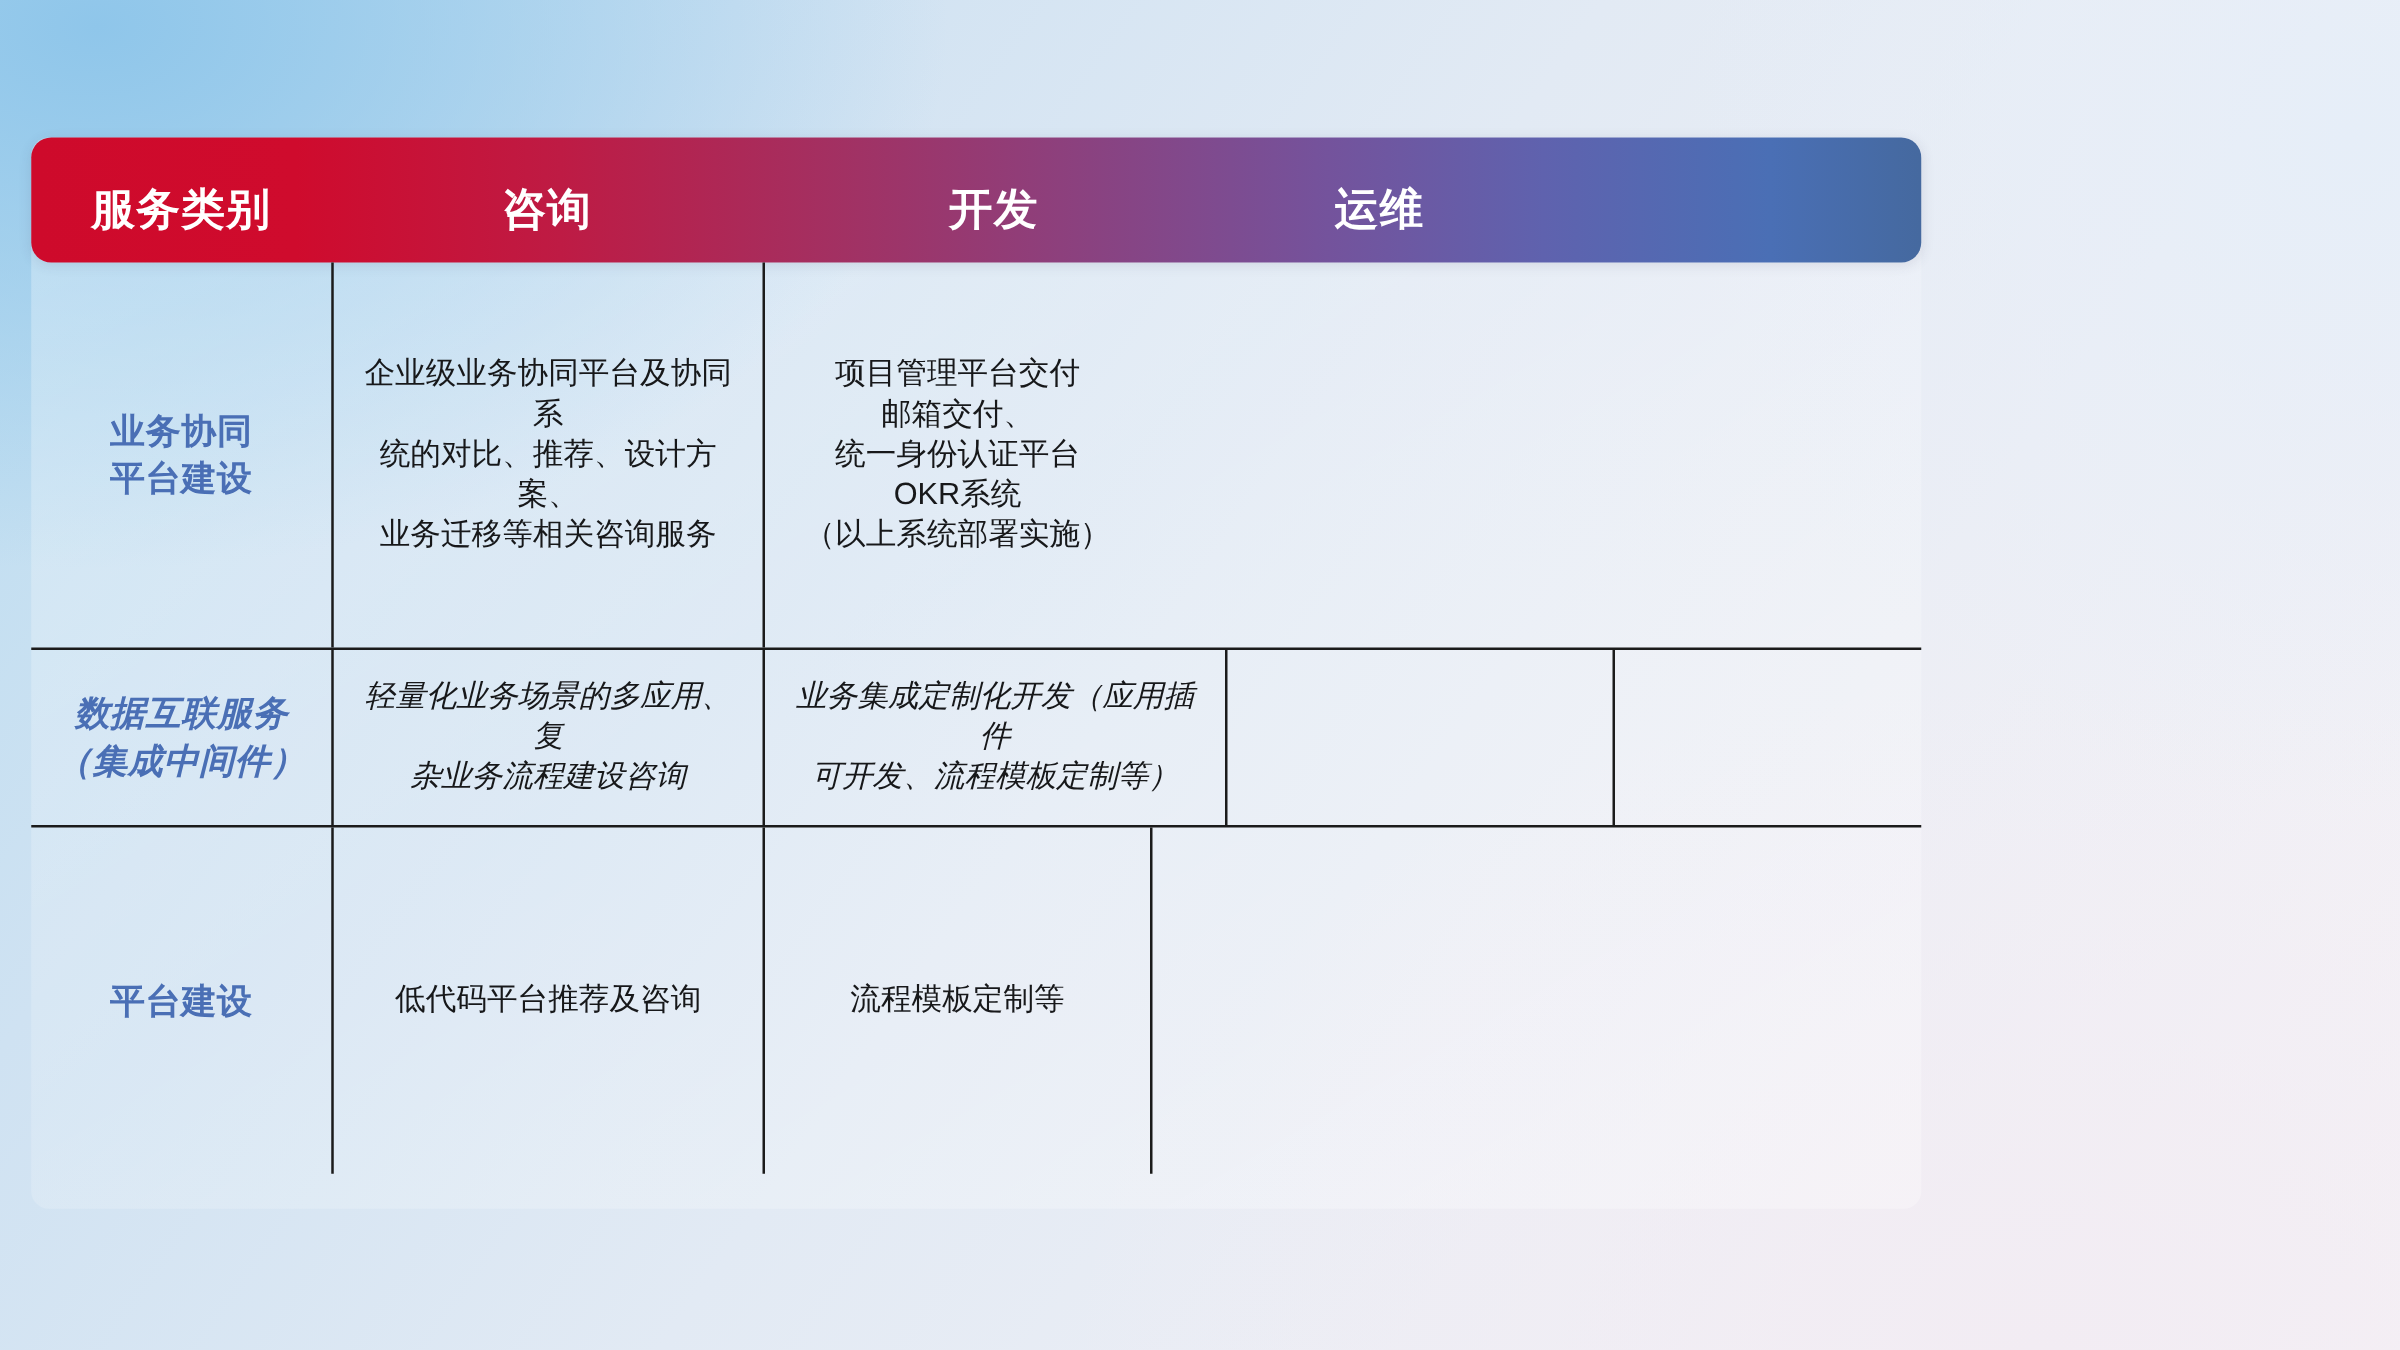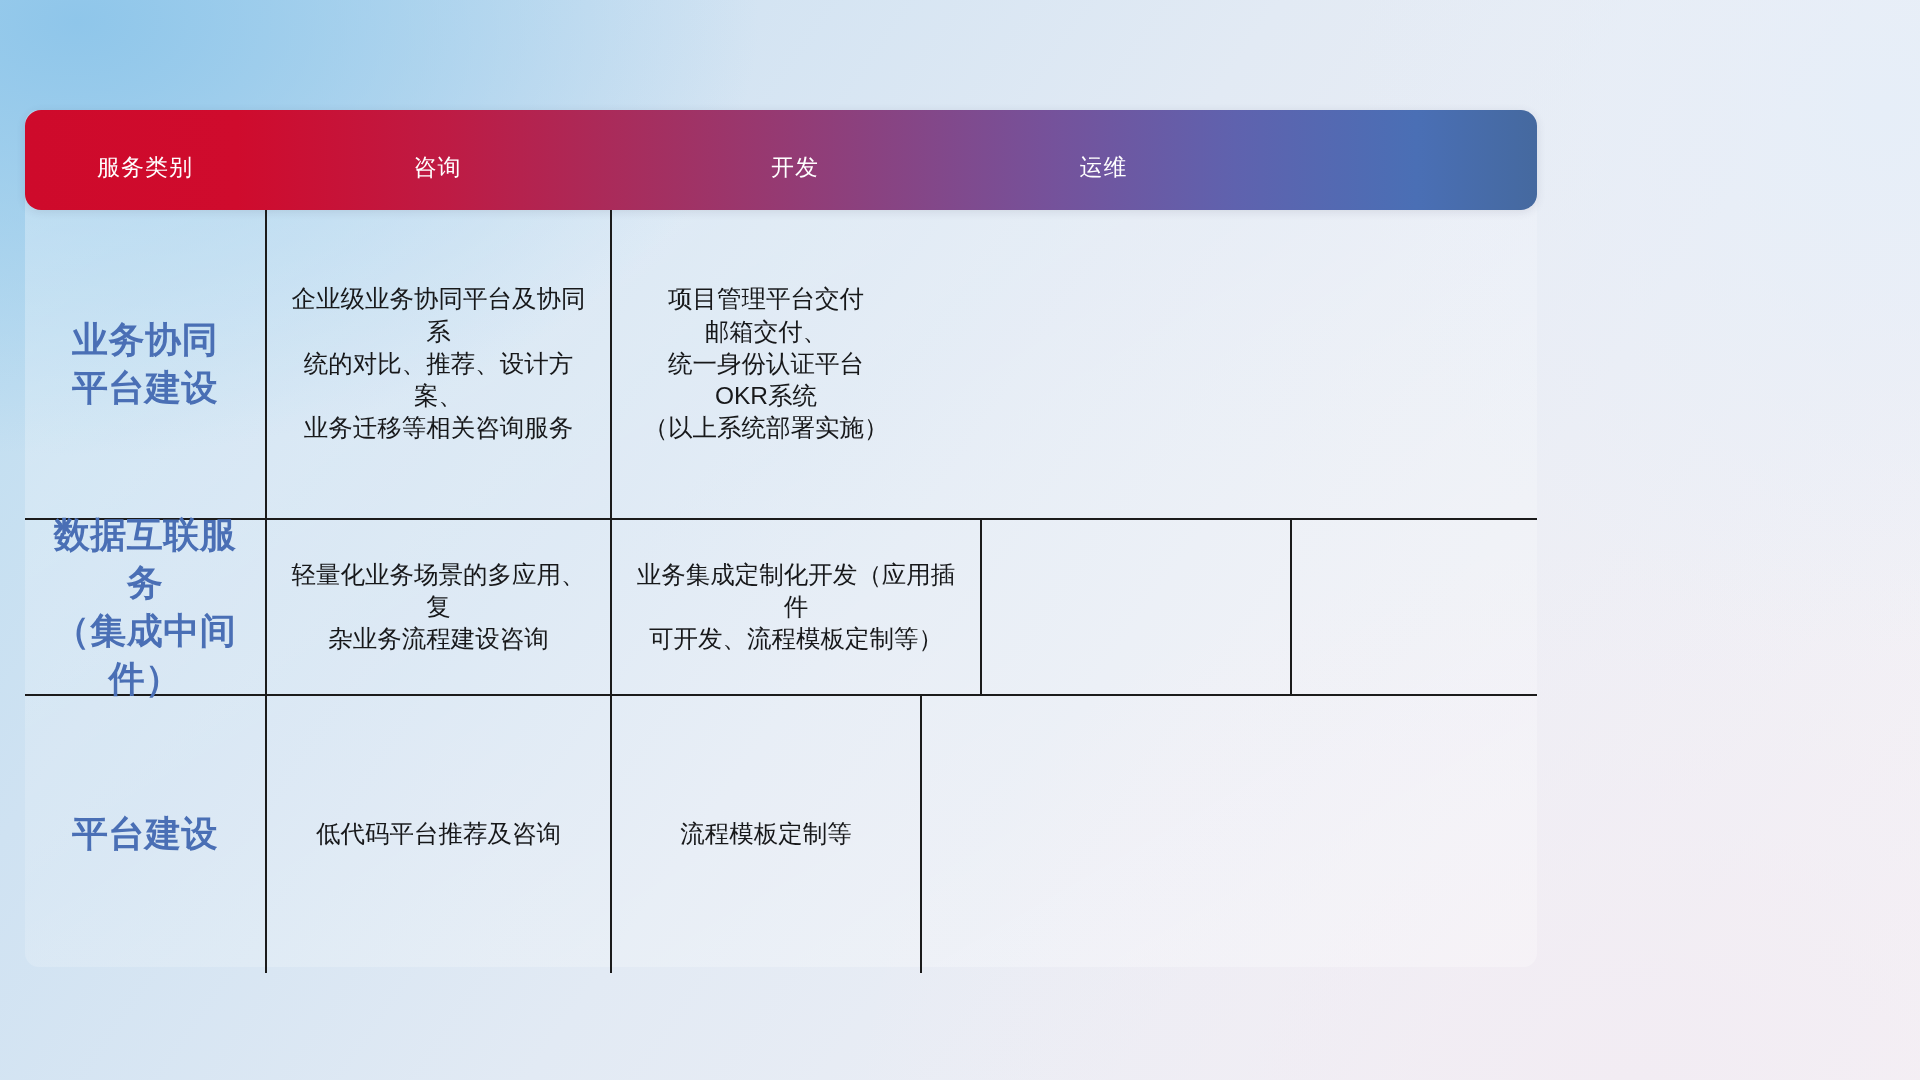--- a/index.html
+++ b/index.html
@@ -35,22 +35,22 @@
     background: linear-gradient(90deg,
         #ce0a2b 0%, #cf0b2d 14%, #be1b44 28%,
         #a23163 43%, #8a4280 56%, #75529b 68%,
         #5f62ae 80%, #4a6fb5 92%, #45699f 100%);
     display: flex;
     align-items: center;
     box-shadow: 0 2px 10px rgba(60,60,90,0.12);
   }
   .th {
     color: #ffffff;
-    font-size: 23px;
-    font-weight: 400;
+    font-size: 35px;
+    font-weight: 700;
     text-align: center;
     letter-spacing: 1px;
     white-space: nowrap;
     margin-top: 15px;
   }
 
   
   .c0 { width: 240px; }
   .c1 { width: 345px; }
   .c2 { width: 370px; }
@@ -62,42 +62,42 @@
     position: absolute;
     left: 25px; top: 210px;
     width: 1512px; height: 757px;
   }
   .row {
     display: flex;
     width: 100%;
     box-sizing: border-box;
   }
   .r0 { height: 308px; }
-  .r1 { height: 176px; }
+  .r1 { height: 142px; font-style: italic; }
   .r2 { height: 279px; }
 
   .row + .row { border-top: 2.5px solid #1b1b1b; }
 
   .cell {
     display: flex;
     align-items: center;
     justify-content: center;
     box-sizing: border-box;
     padding: 6px 14px;
     text-align: center;
     color: #17181a;
     font-size: 24.5px;
     line-height: 1.32;
   }
   
   .cell.divL { border-left: 2.5px solid #1b1b1b; }
 
   .rowlabel {
     color: #4a6fb5;
-    font-size: 36px;
+    font-size: 28px;
     font-weight: 700;
     line-height: 1.34;
     letter-spacing: 0.5px;
   }
   .celltext { display: block; }
 </style>
 </head>
 <body>
 
 <div class="stage">

